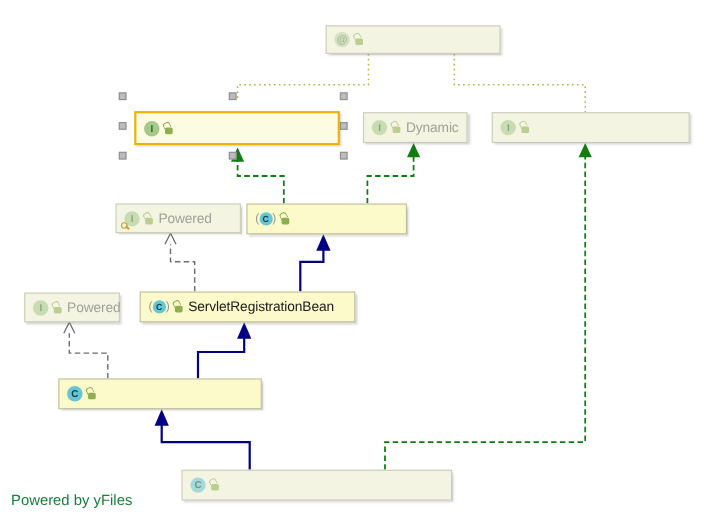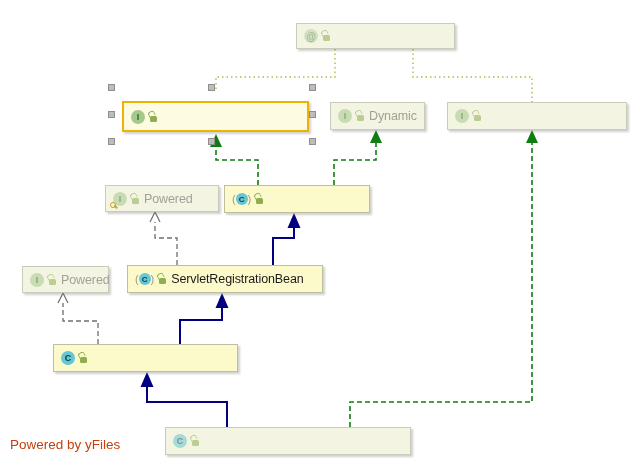--- a/index.html
+++ b/index.html
@@ -53,22 +53,22 @@
     content:""; position:absolute; left:3px; top:3px;
     width:4px; height:1.6px; background:#c9a227; transform:rotate(45deg);
   }
 
   .handle {
     position:absolute; width:7px; height:7px;
     background:#bcbcbc; border:1px solid #8f8f8f; box-sizing:border-box;
   }
 
   .watermark {
-    position:absolute; left:10px; top:437px;
-    font-size:13.5px; color:#c2410c;
+    position:absolute; left:10px; top:447px;
+    font-size:13.5px; color:#15803d;
   }
 </style>
 </head>
 <body>
 
 <div class="canvas">
   <svg class="edges" width="640" height="476">
       <g>
         <polyline points="335,49 335,77 216,77 216,92" fill="none" stroke="#b9b445" stroke-width="1.4" stroke-dasharray="1.5 3"></polyline>
       </g>

